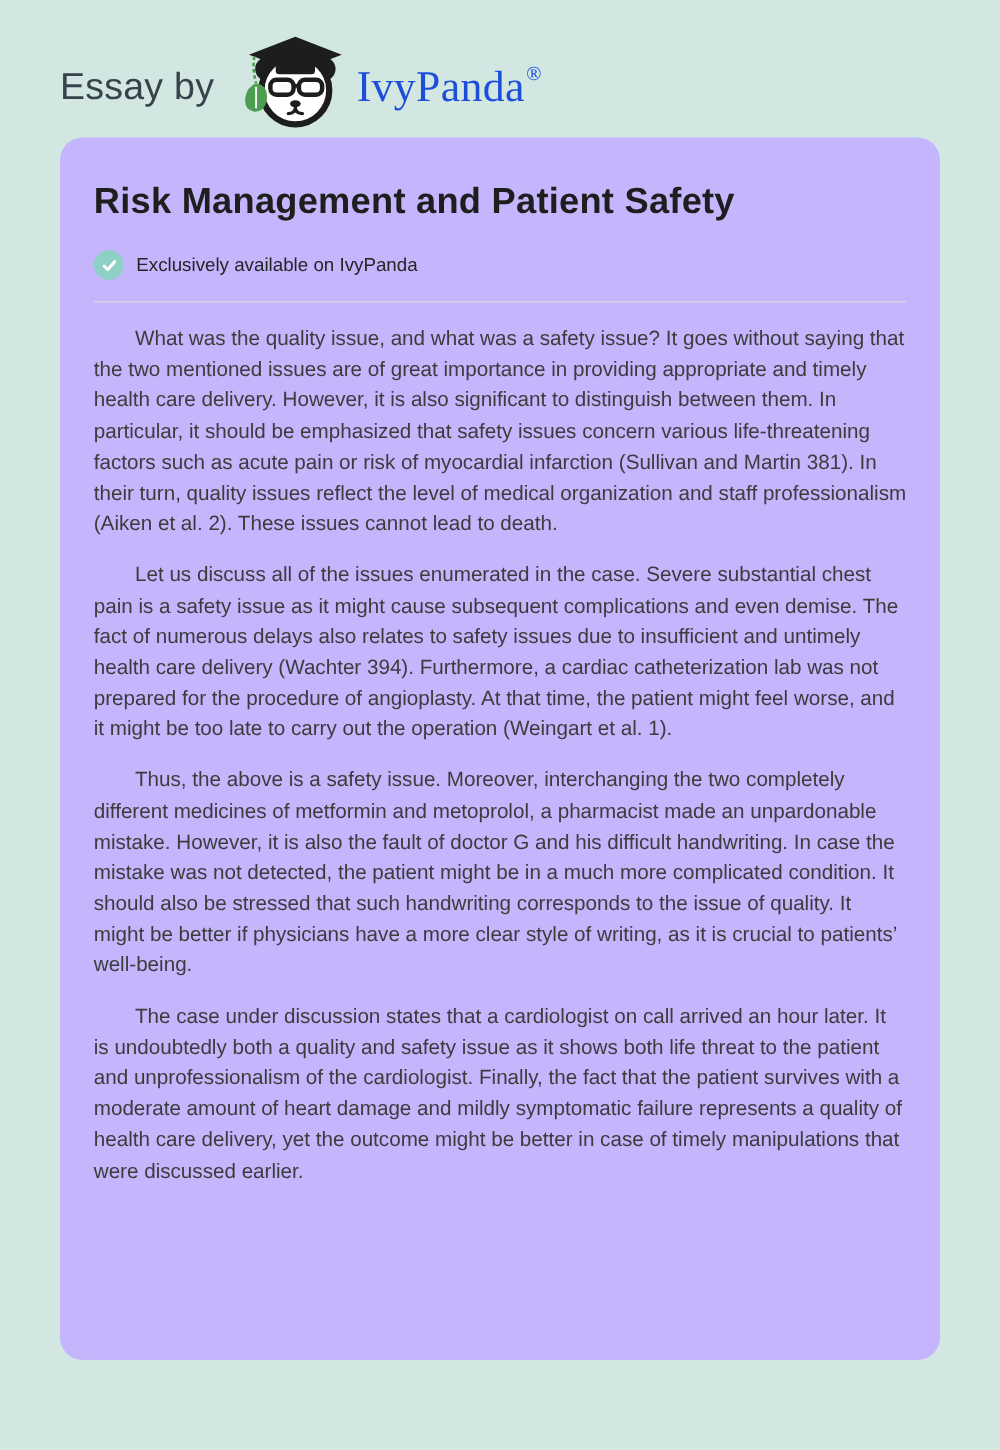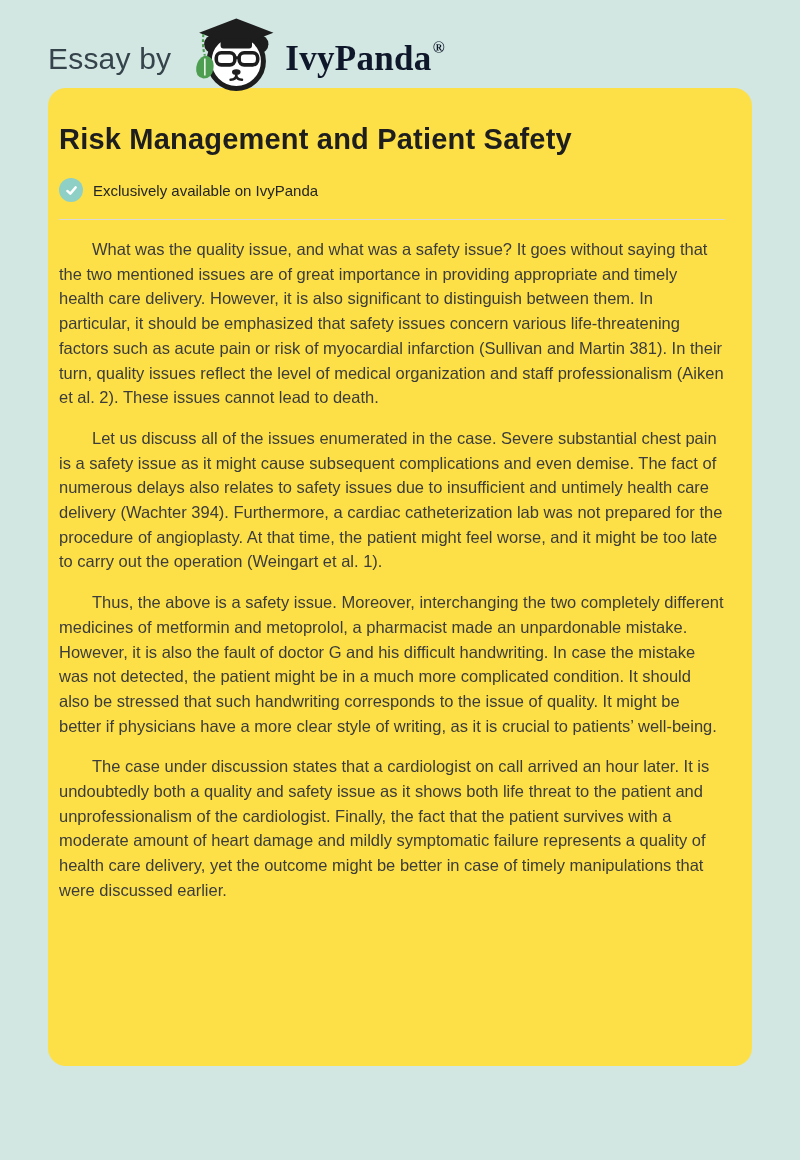--- a/index.html
+++ b/index.html
@@ -10,56 +10,56 @@
     width: 800px;
     height: 1160px;
     overflow: hidden;
   }
 
   
   .site-header {
     display: flex;
     align-items: center;
     padding: 30px 48px 0 48px;
-    height: 88px;
+    height: 110px;
   }
   .essay-by {
     font-size: 30px;
     font-weight: 400;
     color: #35434b;
     letter-spacing: 0.2px;
     margin-right: 18px;
   }
   .logo-mark {
     width: 86px;
     height: 80px;
     margin-right: 10px;
     position: relative;
     top: -2px;
   }
   .brand-name {
     font-family: "Liberation Serif", serif;
-    font-weight: 700;
+    font-weight: 400;
     font-size: 35px;
-    color: #0f172a;
+    color: #1d4ed8;
     letter-spacing: 0.3px;
   }
   .brand-name sup {
     font-size: 16px;
     position: relative;
     top: -4px;
     left: 1px;
   }
 
   
   .card {
-    background: #fde047;
+    background: #c4b5fd;
     border-radius: 18px;
     margin: 0 48px;
-    padding: 34px 27px 48px 11px;
+    padding: 34px 27px 48px 27px;
     min-height: 978px;
   }
   .article-title {
     font-size: 29px;
     line-height: 34px;
     font-weight: 700;
     color: #1e1e1e;
     letter-spacing: 0.2px;
     margin-bottom: 22px;
   }

